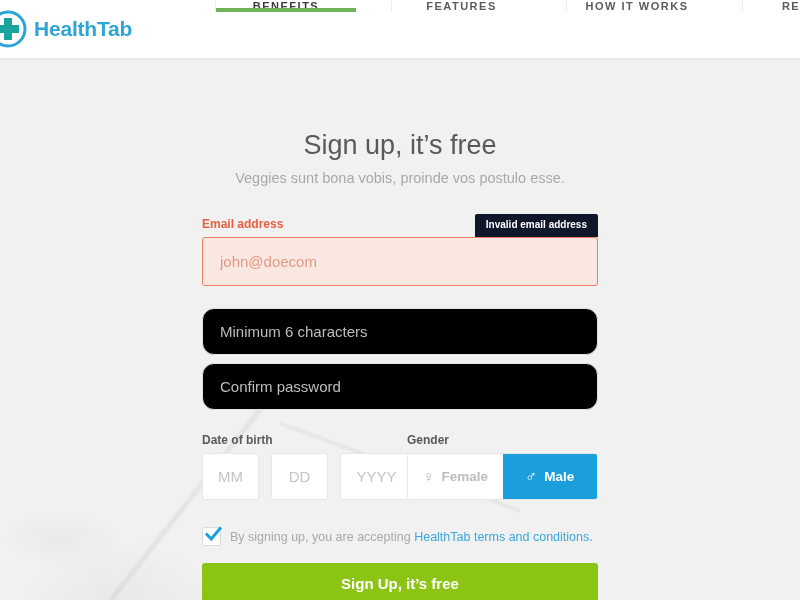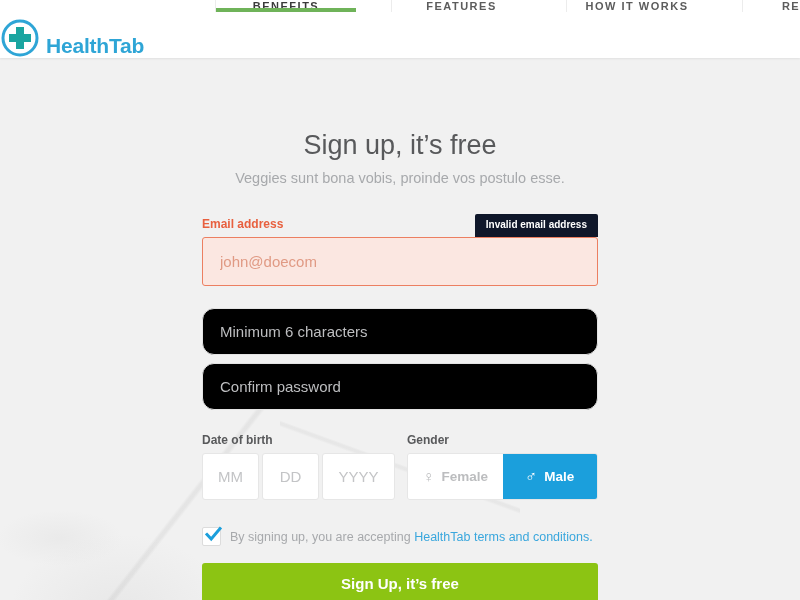--- a/index.html
+++ b/index.html
@@ -38,22 +38,22 @@
     z-index: 3;
     height: 58px;
     background: #ffffff;
     display: flex;
     align-items: stretch;
     box-shadow: 0 1px 2px rgba(0,0,0,0.07);
   }
 
   .brand {
     display: flex;
-    align-items: flex-end;
-    padding-left: 14px;
+    align-items: center;
+    padding-left: 2px;
     width: 215px;
     flex: none;
   }
 
   .brand-mark {
     width: 40px;
     height: 40px;
     margin-left: -14px;
     margin-right: 6px;
     flex: none;
@@ -188,21 +188,21 @@
 
   
   .row {
     display: flex;
     align-items: flex-start;
   }
 
   .dob-col { width: 205px; flex: none; }
   .gender-col { width: 191px; flex: none; }
 
-  .dob-inputs { display: flex; gap: 3px; }
+  .dob-inputs { display: flex; gap: 12px; }
 
   .dob-input {
     height: 47px;
     background: #ffffff;
     border: 1px solid #e6e6e6;
     border-radius: 3px;
     font-family: "Liberation Sans", sans-serif;
     font-size: 15px;
     color: #c3c4c6;
     text-align: center;

